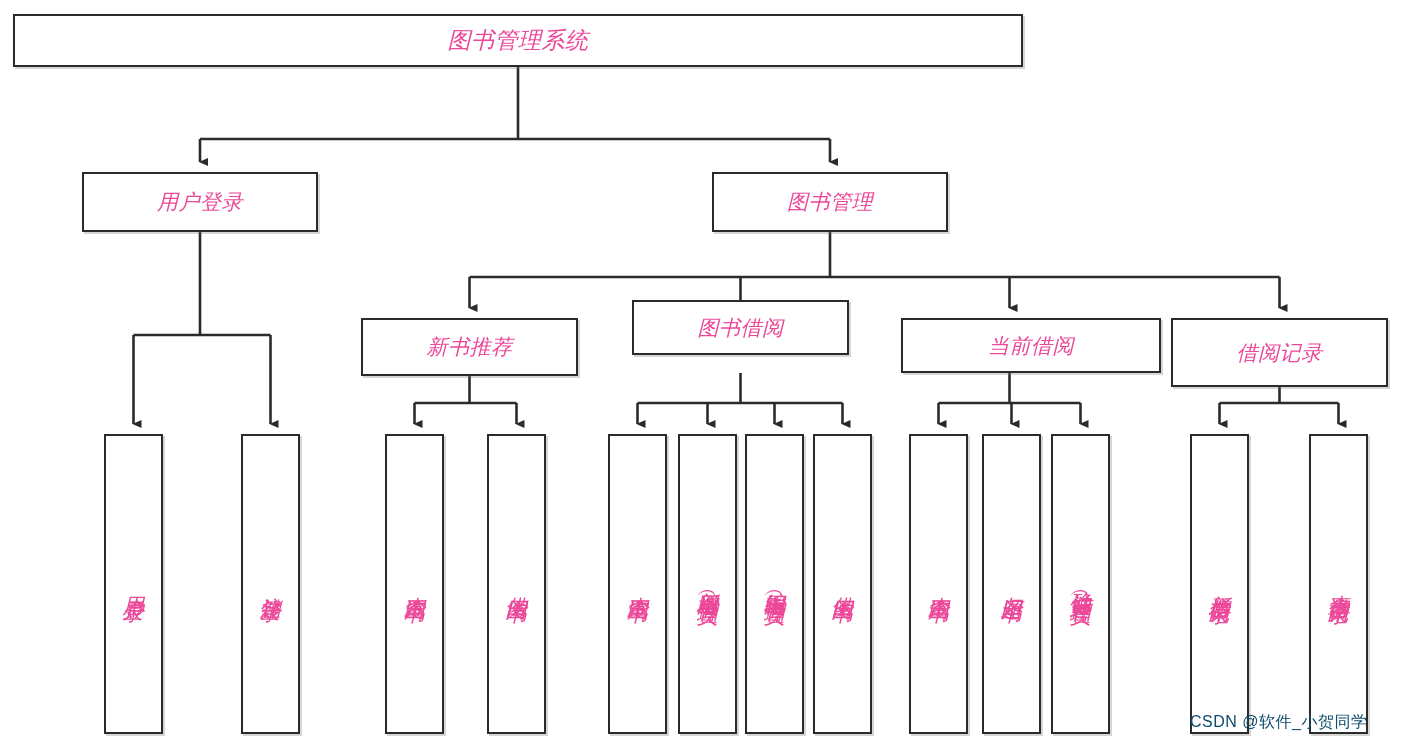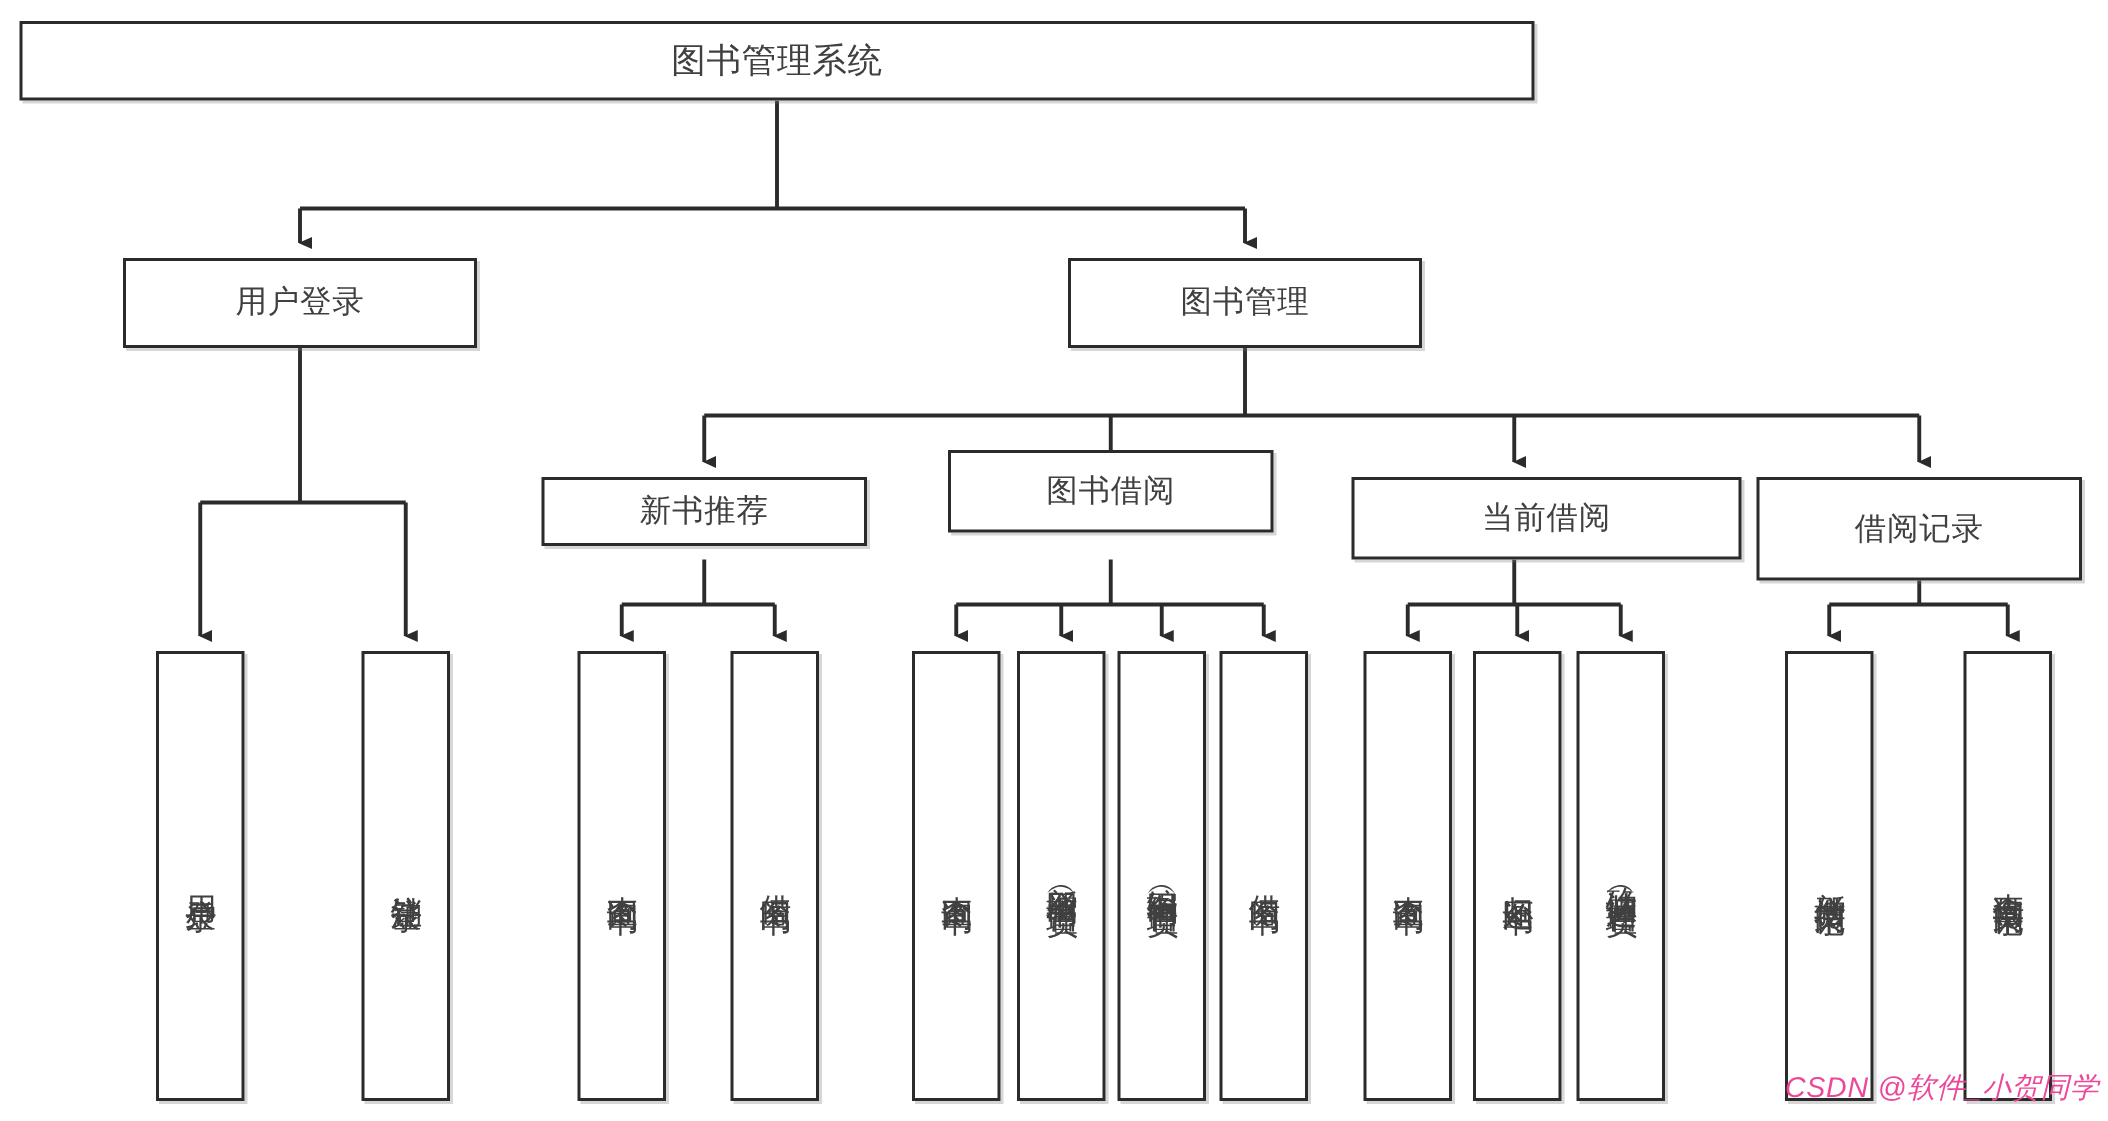--- a/index.html
+++ b/index.html
@@ -29,41 +29,41 @@
     box-sizing: border-box;
     border: 2px solid #2b2b2b;
     background: #ffffff;
     display: flex;
     align-items: center;
     justify-content: center;
     box-shadow: 2px 2px 0 rgba(120,120,120,0.30);
   }
   .node-label {
     font-size: 21px;
-    color: #404040;
+    color: #ec4899;
     line-height: 1.1;
     letter-spacing: 0.5px;
     white-space: nowrap;
     text-align: center;
+    font-style: italic;
   }
   .node-box.vertical .node-label {
     writing-mode: vertical-rl;
     text-orientation: upright;
     letter-spacing: 2px;
     line-height: 1;
     white-space: pre;
   }
   .watermark {
     position: absolute;
-    font-size: 19px;
-    color: #ec4899;
+    font-size: 16px;
+    color: #0c4a6e;
     white-space: nowrap;
     letter-spacing: 0.5px;
     pointer-events: none;
-    font-style: italic;
   }
 </style>
 </head>
 <body>
 
 <div id="stage">
 
   <svg id="diagram-svg" viewBox="0 0 1405 747" xmlns="http://www.w3.org/2000/svg">
     <defs>
       <marker id="arrowhead" markerWidth="9" markerHeight="9" refX="4.5" refY="8" orient="auto" markerUnits="userSpaceOnUse">
@@ -110,21 +110,21 @@
   <div id="nodes-layer">
       <div class="node-box" style="left: 13px; top: 14px; width: 1010px; height: 53px;">
         <span class="node-label" style="font-size: 23px;">图书管理系统</span>
       </div>
       <div class="node-box" style="left: 82px; top: 172px; width: 236px; height: 60px;">
         <span class="node-label">用户登录</span>
       </div>
       <div class="node-box" style="left: 712px; top: 172px; width: 236px; height: 60px;">
         <span class="node-label">图书管理</span>
       </div>
-      <div class="node-box" style="left: 361px; top: 318px; width: 217px; height: 46px;">
+      <div class="node-box" style="left: 361px; top: 318px; width: 217px; height: 58px;">
         <span class="node-label">新书推荐</span>
       </div>
       <div class="node-box" style="left: 632px; top: 300px; width: 217px; height: 55px;">
         <span class="node-label">图书借阅</span>
       </div>
       <div class="node-box" style="left: 901px; top: 318px; width: 260px; height: 55px;">
         <span class="node-label">当前借阅</span>
       </div>
       <div class="node-box" style="left: 1171px; top: 318px; width: 217px; height: 69px;">
         <span class="node-label">借阅记录</span>

